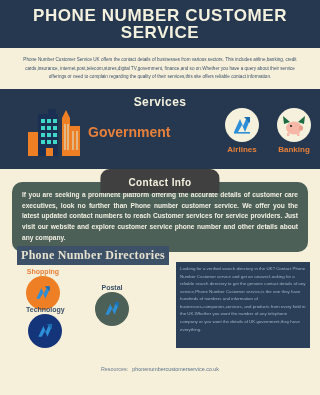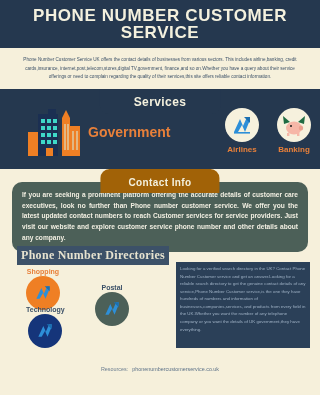--- a/index.html
+++ b/index.html
@@ -50,21 +50,21 @@
     margin:0 auto 3px;display:flex;align-items:center;justify-content:center;
   }
   .svc-item .cap{color:#e8803a;font-size:8px;font-weight:bold;display:block;}
   #svc-airlines{left:160px;}
   #svc-finance{left:214px;}
   #svc-banking{left:266px;}
 
   
   .tab-contact{
     position:absolute;left:50%;top:169px;transform:translateX(-50%);
-    background:#a16207;border-radius:9px 9px 0 0;padding:3px 28px 3px;z-index:4;
+    background:#404040;border-radius:9px 9px 0 0;padding:3px 28px 3px;z-index:4;
   }
   .tab-contact span{color:#f4f1de;font-size:10px;font-weight:bold;letter-spacing:.4px;}
   .contact-panel{
     position:absolute;left:12px;top:182px;width:296px;
     background:#4c6058;border-radius:10px;padding:8px 10px 9px;
     box-sizing:border-box;
   }
   .contact-panel p{
     margin:0;color:#f2efe2;font-size:6.6px;font-weight:bold;line-height:1.62;
     text-align:justify;

